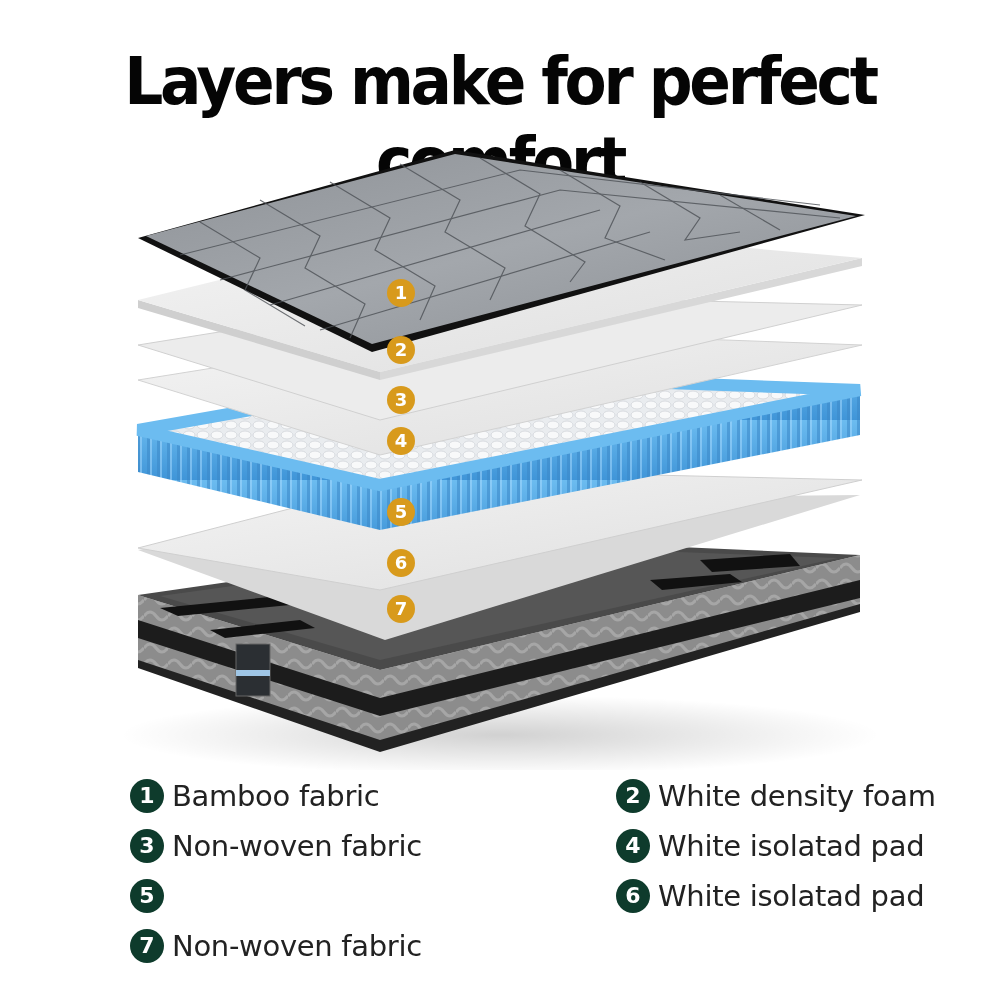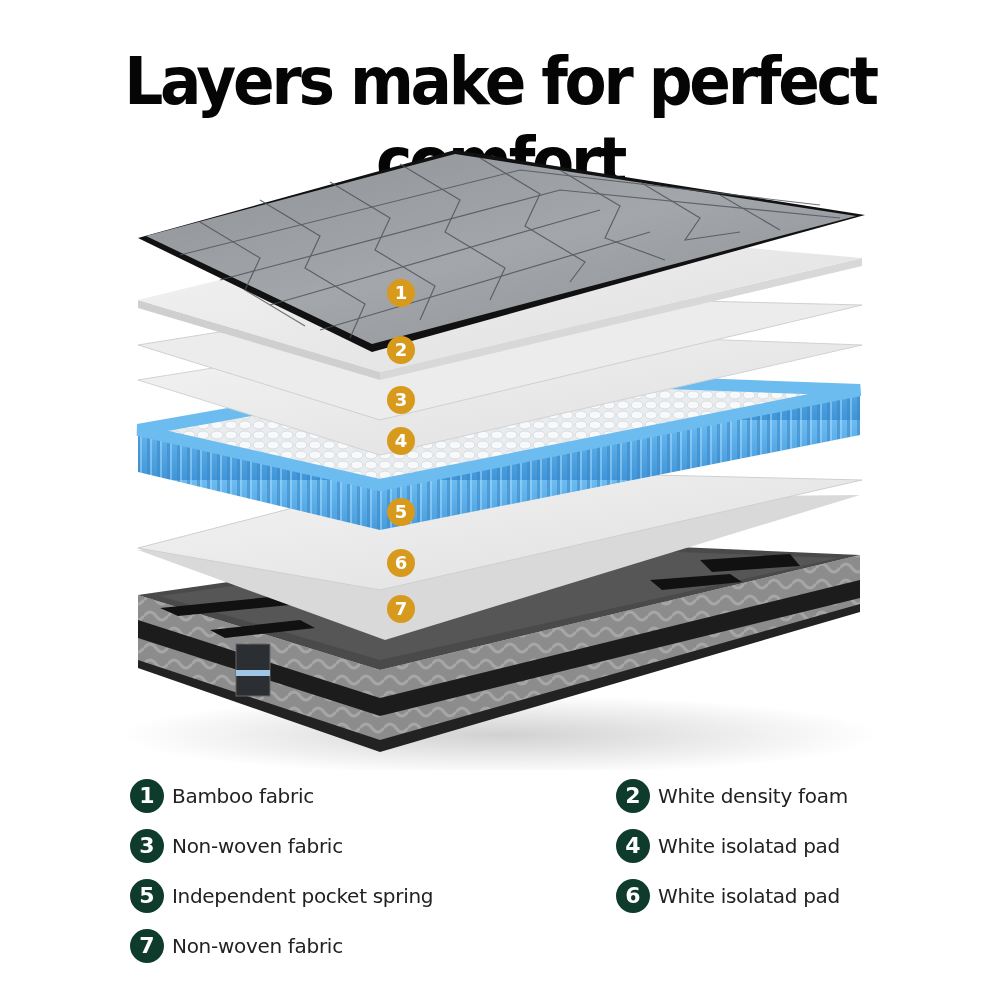--- a/index.html
+++ b/index.html
@@ -3,21 +3,21 @@
 <meta charset="utf-8">
 <style>
   html,body{margin:0;padding:0;background:#ffffff;}
   body{width:1000px;height:1000px;position:relative;overflow:hidden;font-family:"DejaVu Sans","Liberation Sans",sans-serif;}
   .title{position:absolute;left:0;top:42px;width:1000px;text-align:center;font-family:"DejaVu Sans",sans-serif;font-weight:bold;font-size:66px;letter-spacing:-3.5px;color:#050505;line-height:80px;transform:scaleX(0.93);transform-origin:center;}
   .illus{position:absolute;left:0;top:130px;width:1000px;height:640px;}
   .badge{position:absolute;width:28px;height:28px;border-radius:50%;background:#d89a1c;color:#fff;font-family:"DejaVu Sans",sans-serif;font-weight:bold;font-size:18px;line-height:28px;text-align:center;}
   .legend{position:absolute;left:0;top:770px;width:1000px;height:230px;}
   .legend-item{position:absolute;height:34px;display:flex;align-items:center;}
   .legend-num{width:34px;height:34px;border-radius:50%;background:#0e3b2c;color:#fff;font-family:"DejaVu Sans",sans-serif;font-weight:bold;font-size:22px;line-height:34px;text-align:center;flex:none;}
-  .legend-text{margin-left:8px;font-family:"DejaVu Sans",sans-serif;font-size:20px;color:#222;letter-spacing:-0.3px;white-space:nowrap;}
+  .legend-text{margin-left:8px;font-family:"DejaVu Sans",sans-serif;font-size:29px;color:#222;letter-spacing:-0.3px;white-space:nowrap;}
 </style>
 </head>
 <body>
 
 <div class="title">Layers make for perfect comfort</div>
 
 <div class="illus">
   <svg width="1000" height="640" viewBox="0 130 1000 640" xmlns="http://www.w3.org/2000/svg">
     <defs>
       <linearGradient id="sheet" x1="0" y1="0" x2="1" y2="1">
@@ -136,21 +136,20 @@
   <div class="legend-item" style="left:130px;top:59px;">
     <span class="legend-num">3</span>
     <span class="legend-text">Non-woven fabric</span>
   </div>
   <div class="legend-item" style="left:616px;top:59px;">
     <span class="legend-num">4</span>
     <span class="legend-text">White isolatad pad</span>
   </div>
   <div class="legend-item" style="left:130px;top:109px;">
     <span class="legend-num">5</span>
-    <span class="legend-text">Independent pocket spring</span>
   </div>
   <div class="legend-item" style="left:616px;top:109px;">
     <span class="legend-num">6</span>
     <span class="legend-text">White isolatad pad</span>
   </div>
   <div class="legend-item" style="left:130px;top:159px;">
     <span class="legend-num">7</span>
     <span class="legend-text">Non-woven fabric</span>
   </div>
 </div>

